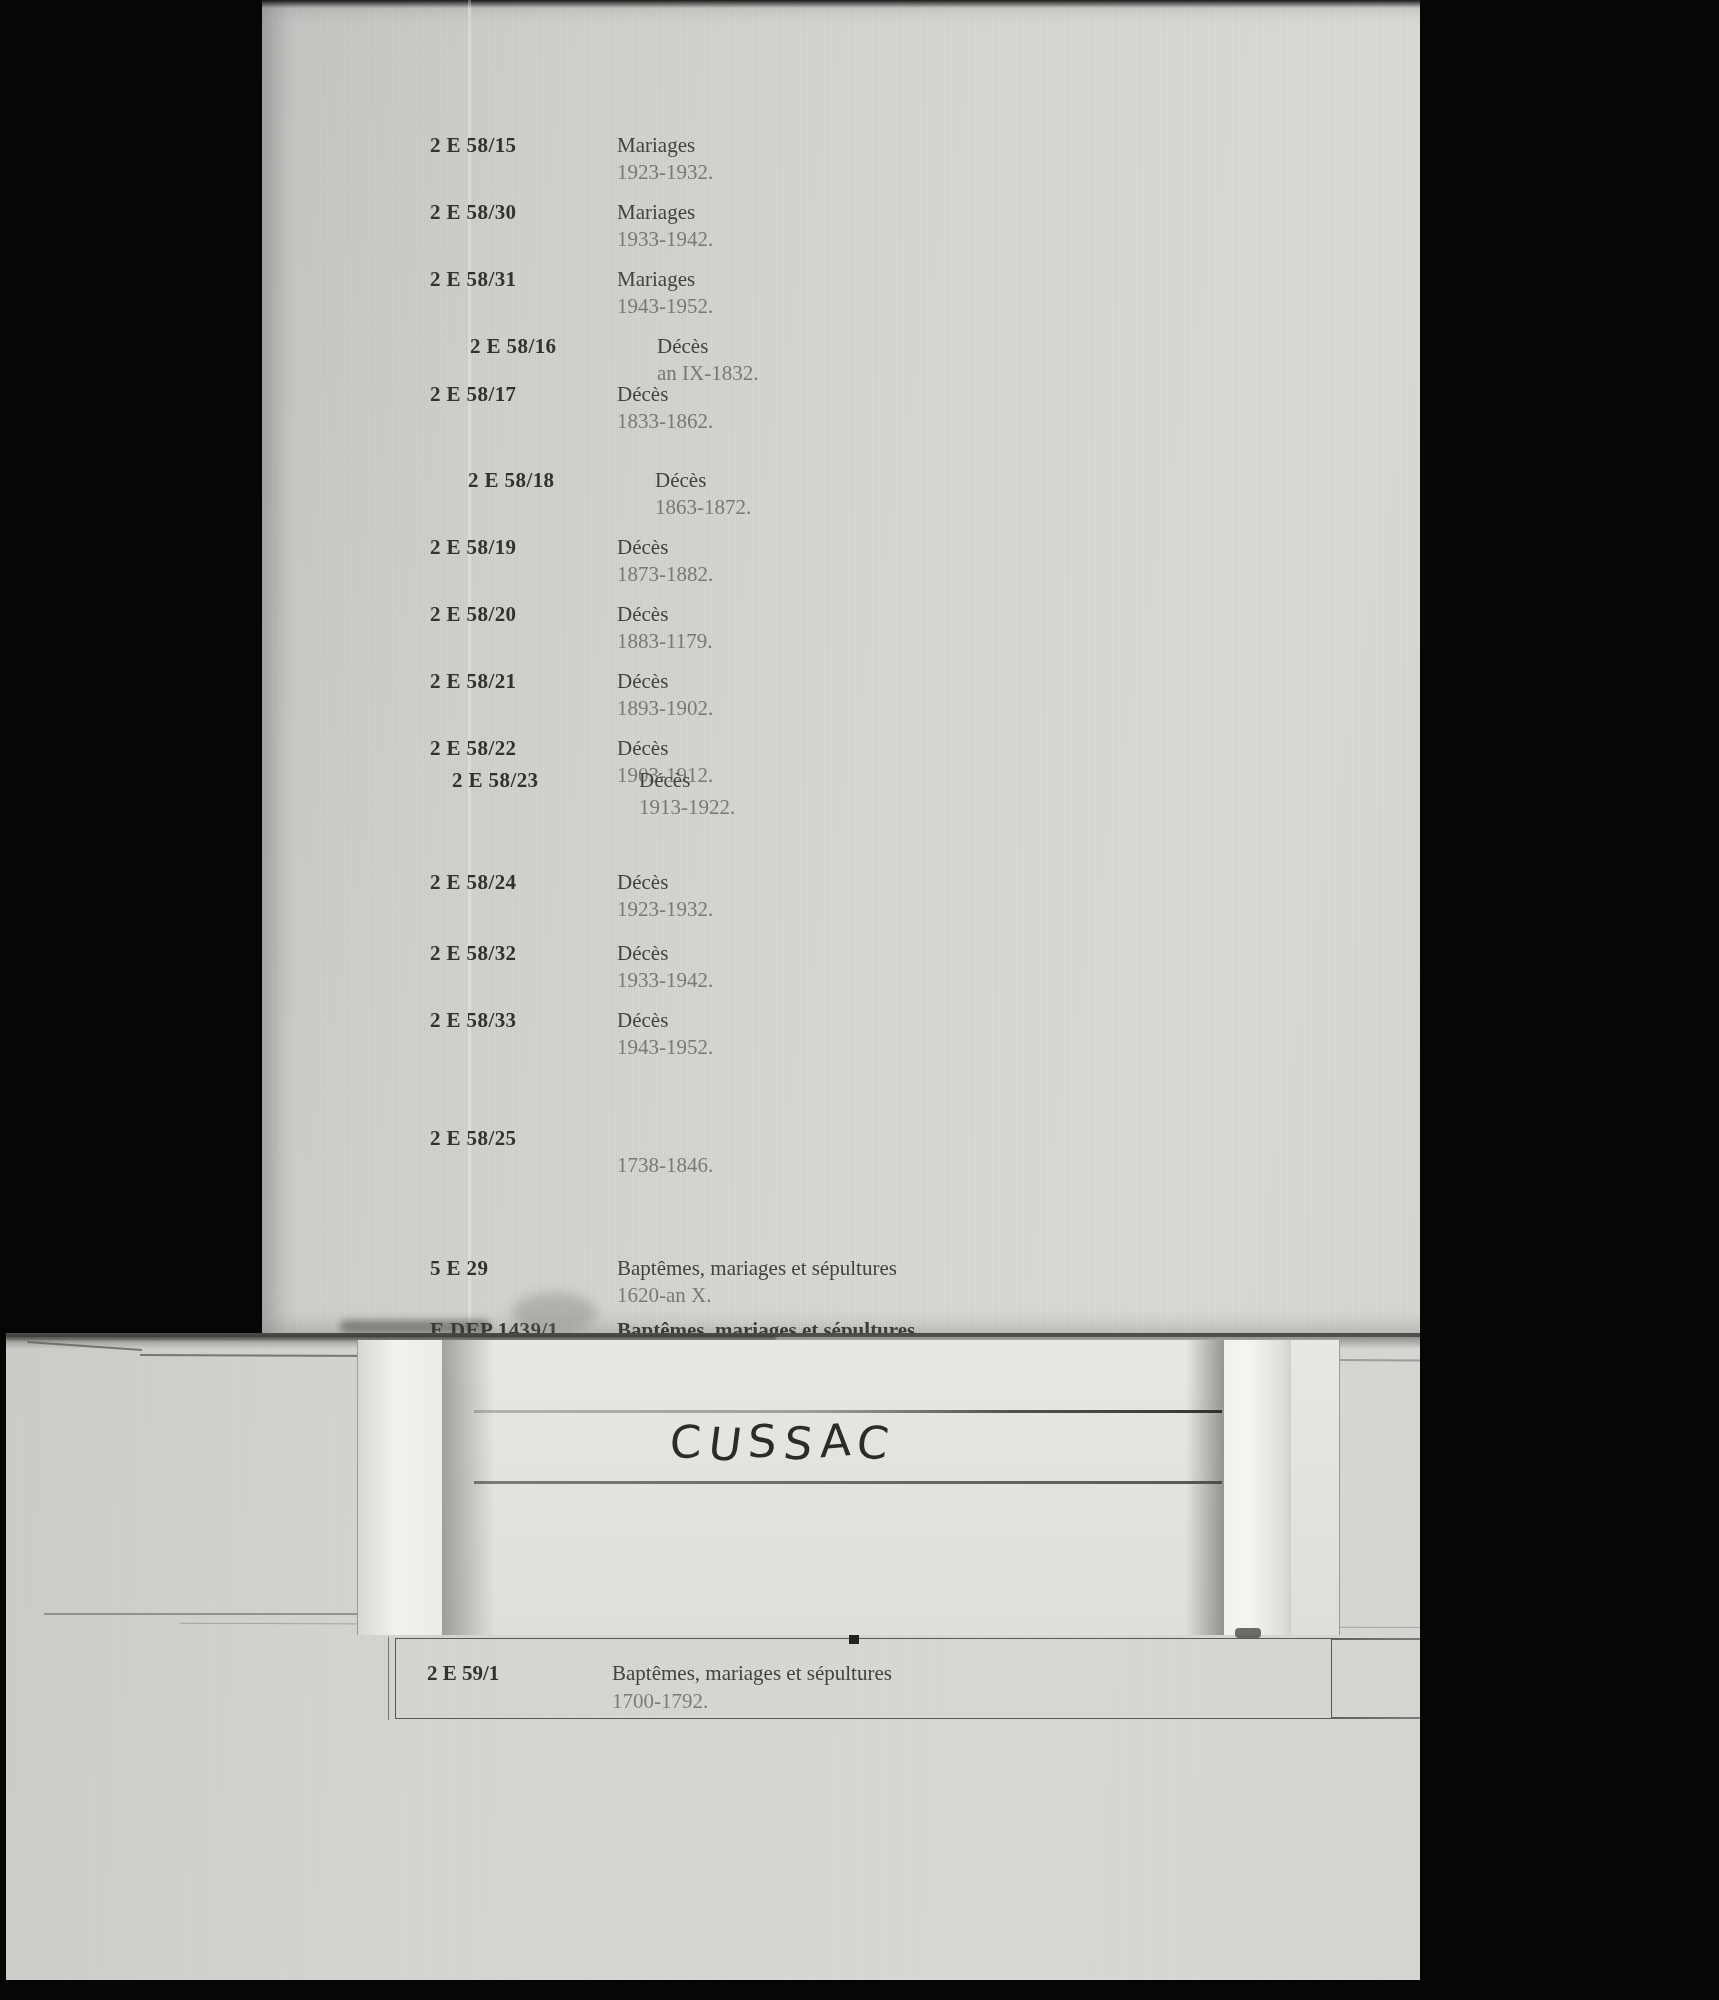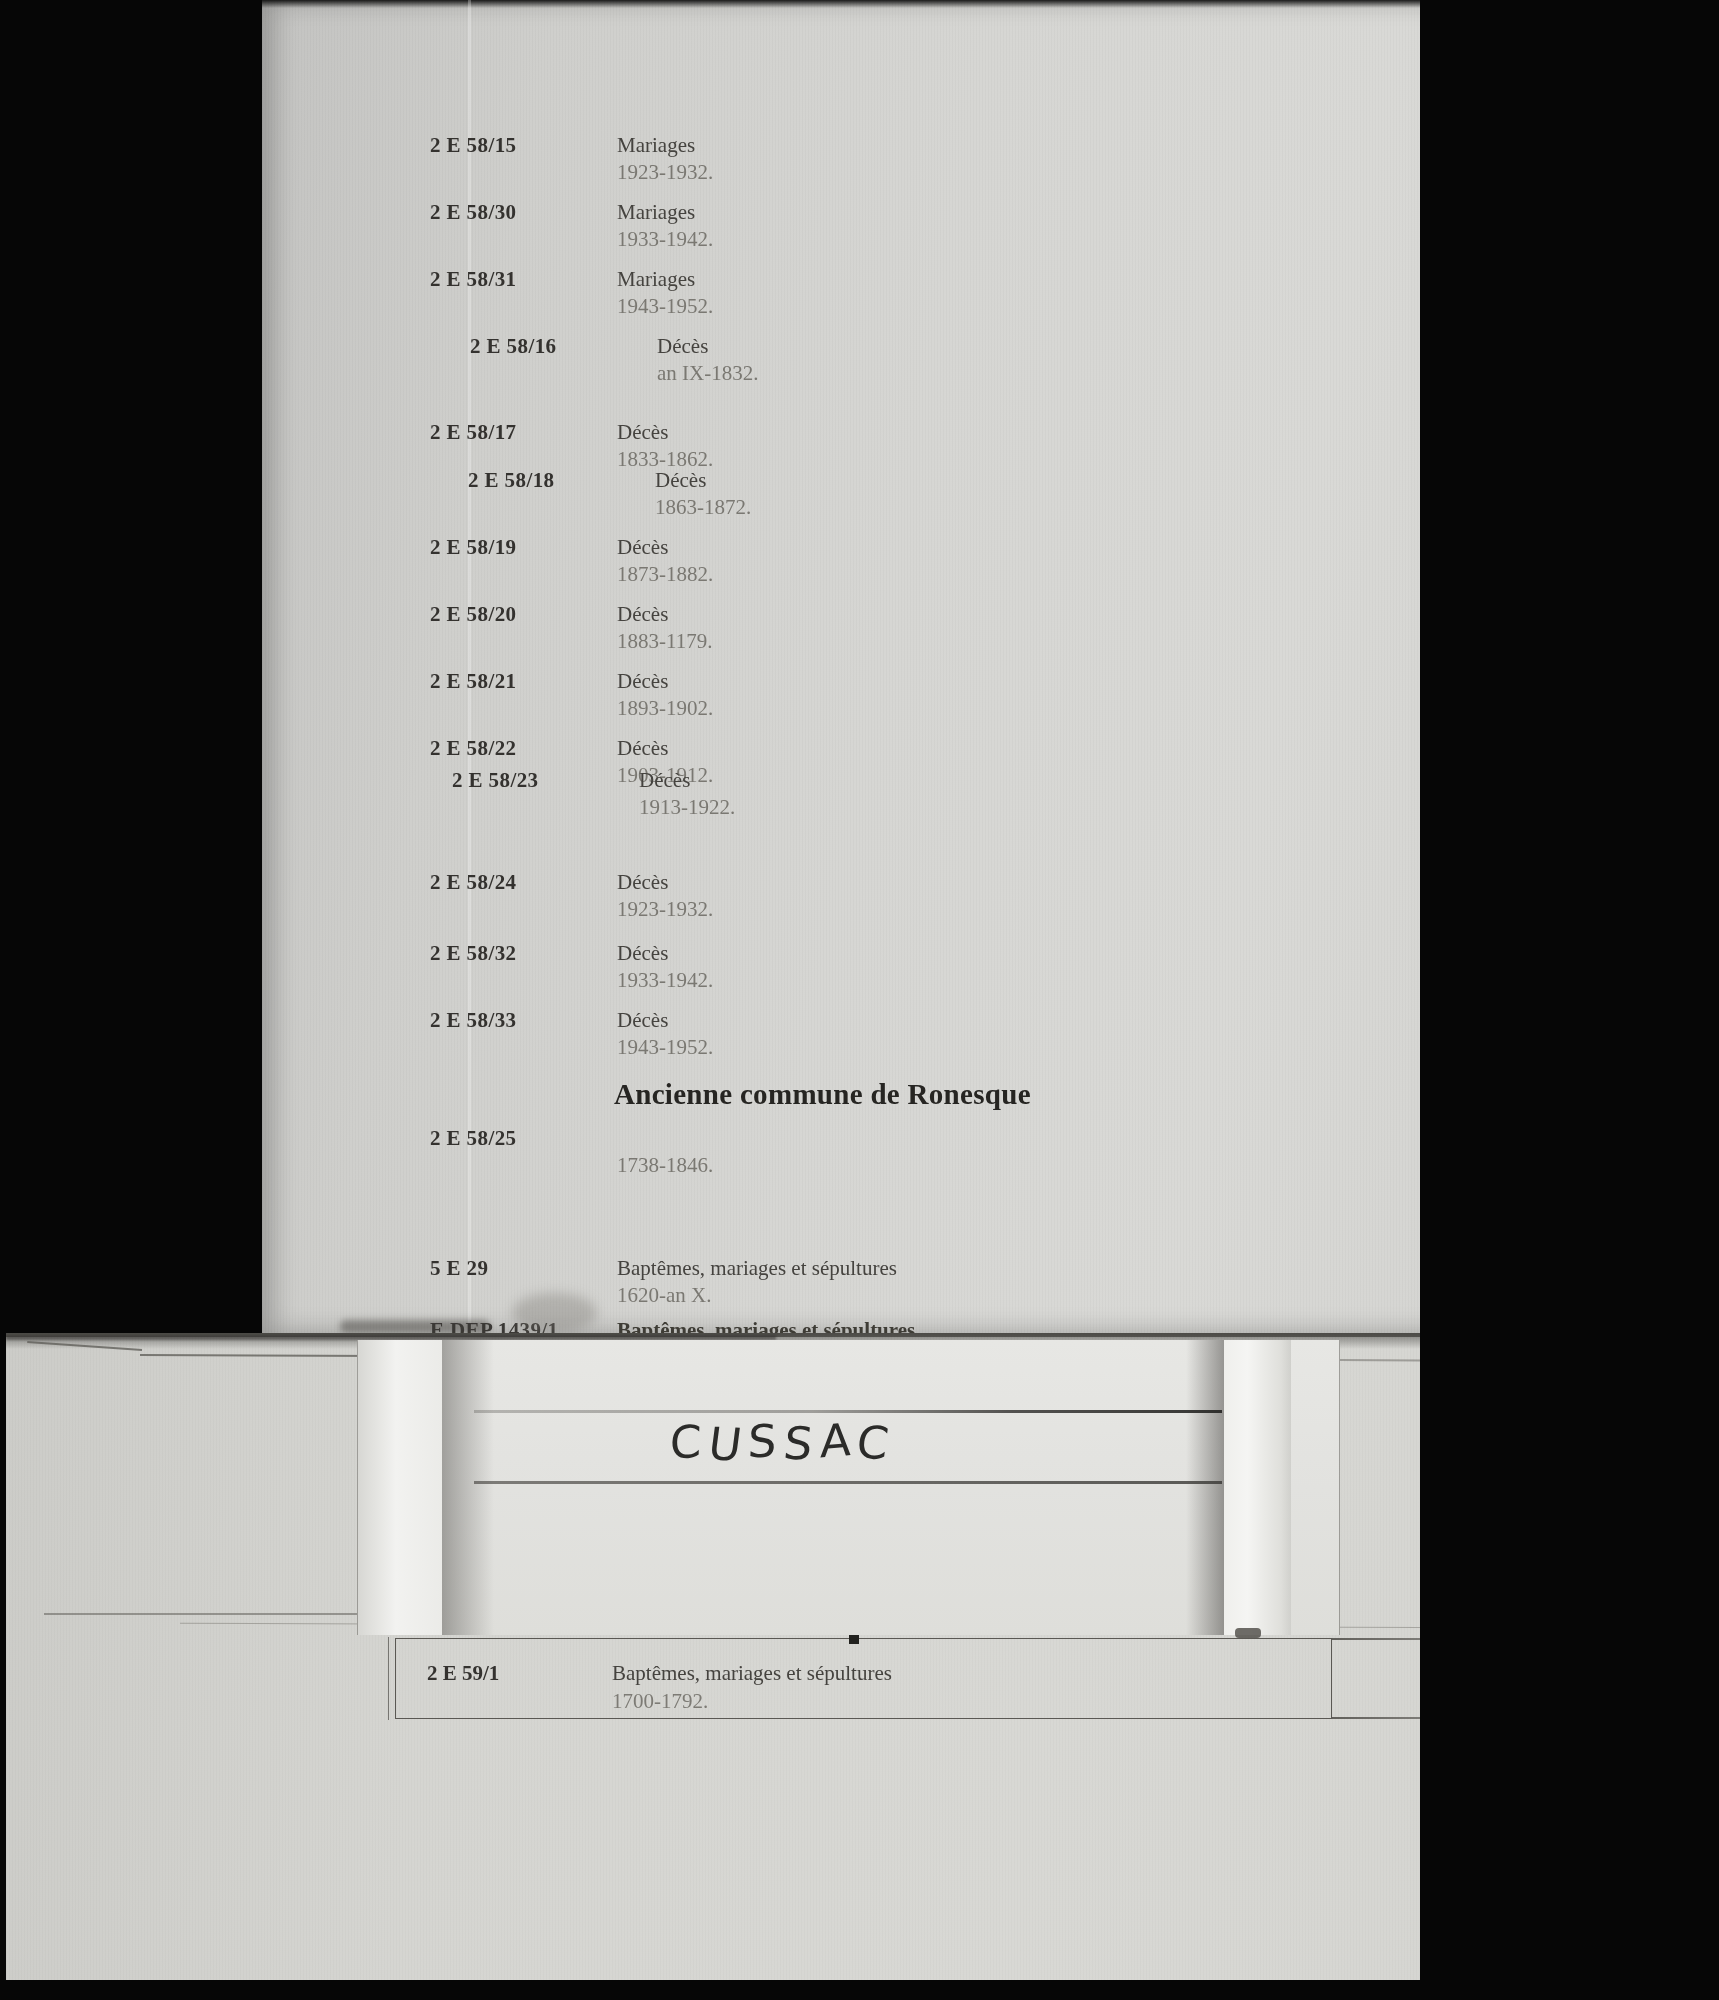--- a/index.html
+++ b/index.html
@@ -117,21 +117,21 @@
         <div class="row" style="top: 267px;">
           <span class="rid">2 E 58/31</span>
           <span class="rtitle">Mariages</span>
           <span class="rdates">1943-1952.</span>
         </div>
         <div class="row" style="top: 334px; margin-left: 40px;">
           <span class="rid">2 E 58/16</span>
           <span class="rtitle">Décès</span>
           <span class="rdates">an IX-1832.</span>
         </div>
-        <div class="row" style="top: 420px;">
+        <div class="row" style="top: 382px;">
           <span class="rid">2 E 58/17</span>
           <span class="rtitle">Décès</span>
           <span class="rdates">1833-1862.</span>
         </div>
         <div class="row" style="top: 468px; margin-left: 38px;">
           <span class="rid">2 E 58/18</span>
           <span class="rtitle">Décès</span>
           <span class="rdates">1863-1872.</span>
         </div>
         <div class="row" style="top: 535px;">
@@ -169,21 +169,20 @@
           <span class="rtitle">Décès</span>
           <span class="rdates">1933-1942.</span>
         </div>
         <div class="row" style="top: 1008px;">
           <span class="rid">2 E 58/33</span>
           <span class="rtitle">Décès</span>
           <span class="rdates">1943-1952.</span>
         </div>
       </div>
 
-    <div class="heading1" style="top:1078px">Ancienne commune de Ronesque</div>
 
     <div class="row" style="top:1126px">
       <span class="rid">2 E 58/25</span>
       <span class="rdates">1738-1846.</span>
     </div>
 
 
     <div class="row" style="top:1256px">
       <span class="rid">5 E 29</span>
       <span class="rtitle">Baptêmes, mariages et sépultures</span>

